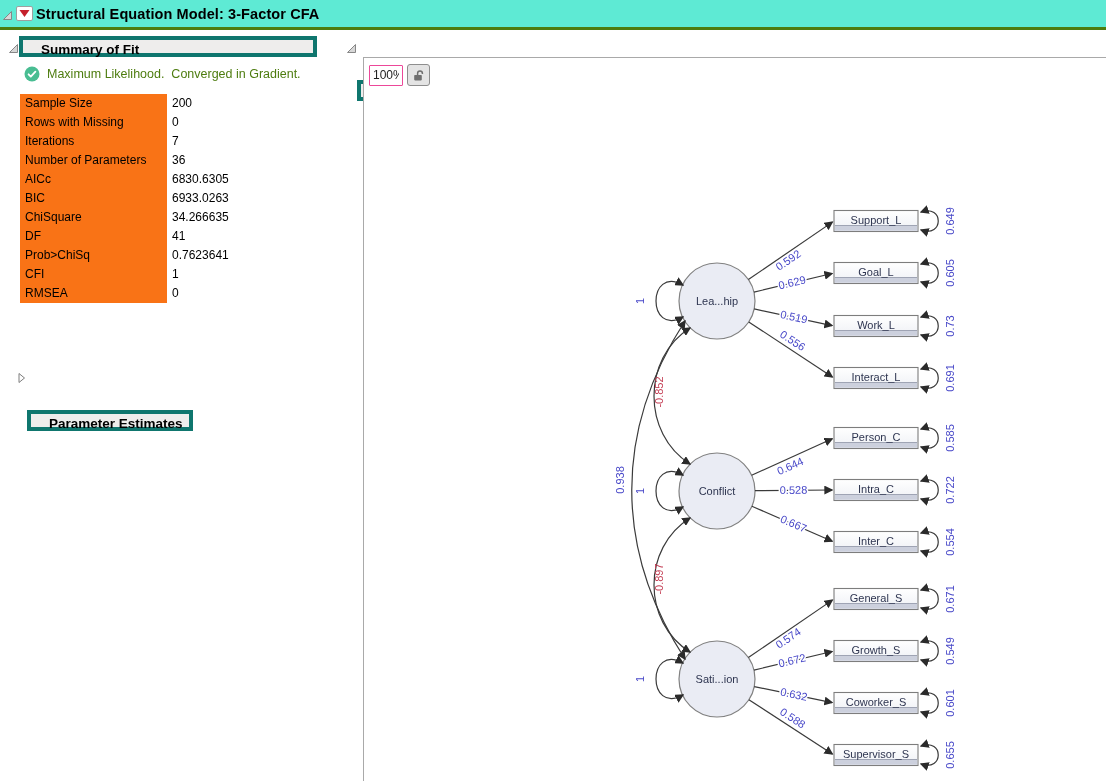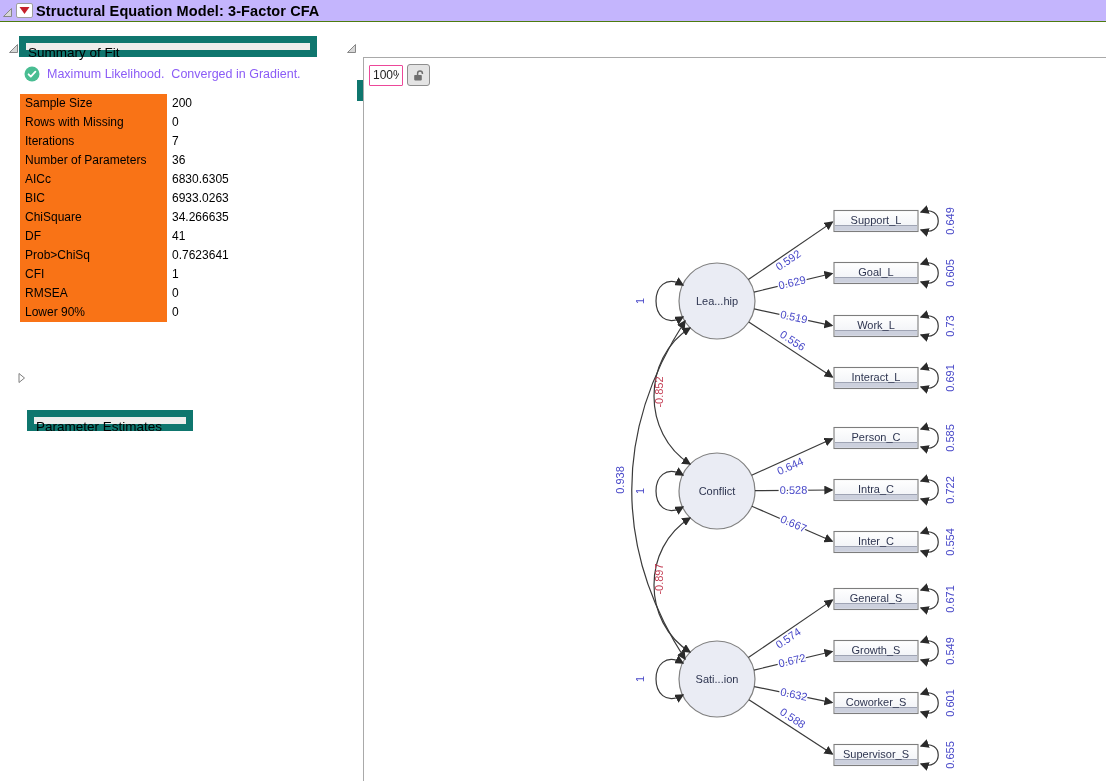--- a/index.html
+++ b/index.html
@@ -2,43 +2,43 @@
 <html><head>
 <meta charset="utf-8">
 <style>
   html,body{margin:0;padding:0;}
   body{
     width:1106px;height:781px;position:relative;overflow:hidden;
     background:#ffffff;font-family:"Liberation Sans",sans-serif;color:#000;
   }
   
   .top-bar{
-    position:absolute;left:0;top:0;width:1106px;height:22px;
-    background:#c4b5fd;border-bottom:1px solid #4d7c0f;
+    position:absolute;left:0;top:0;width:1106px;height:30px;
+    background:#5eead4;border-bottom:3px solid #4d7c0f;
     display:flex;align-items:center;padding-left:2px;box-sizing:border-box;
   }
   .top-bar .title{font-size:14.5px;font-weight:bold;margin-left:3px;letter-spacing:0.1px;}
   .redtri-btn{
     width:17px;height:15px;background:#ffffff;border:1px solid #9f9f9f;border-radius:2px;
     display:inline-flex;align-items:center;justify-content:center;margin-left:3px;padding:0;
   }
   
   .hdr-row{position:absolute;display:flex;align-items:flex-start;}
   .disc{display:inline-block;margin-top:4px;}
   .ohdr{
-    background:#eeedec;border:7px solid #0f766e;height:21px;box-sizing:border-box;
-    font-size:13.5px;font-weight:normal;line-height:19px;padding-left:2px;
+    background:#eeedec;border:4px solid #0f766e;height:21px;box-sizing:border-box;
+    font-size:13.5px;font-weight:bold;line-height:19px;padding-left:18px;
   }
   .sof-hdr{width:298px;}
   .pe-hdr{width:166px;margin-top:44px;}
   .pd-hdr{width:743px;margin-top:44px;}
   
   .status-row{
     position:absolute;left:24px;top:66px;display:flex;align-items:center;gap:7px;
-    font-size:12.5px;color:#8b5cf6;white-space:pre;
+    font-size:12.5px;color:#4d7c0f;white-space:pre;
   }
   
   .fit-table{position:absolute;left:20px;top:94px;border-collapse:collapse;font-size:12px;}
   .fit-table td{height:19px;box-sizing:border-box;padding:0 5px;line-height:19px;}
   .fit-table td.flabel{width:147px;background:#f97316;}
   .fit-table td.fvalue{width:68px;padding-right:7px;}
   
   .diagram-area{
     position:absolute;left:363px;top:57px;width:743px;height:724px;box-sizing:border-box;
     border-left:1px solid #a9a9a9;border-top:1px solid #a9a9a9;background:#ffffff;
@@ -131,24 +131,20 @@
       <tr>
         <td class="flabel">Prob&gt;ChiSq</td>
         <td class="fvalue">0.7623641</td>
       </tr>
       <tr>
         <td class="flabel">CFI</td>
         <td class="fvalue">1</td>
       </tr>
       <tr>
         <td class="flabel">RMSEA</td>
-        <td class="fvalue">0</td>
-      </tr>
-      <tr>
-        <td class="flabel">Lower 90%</td>
         <td class="fvalue">0</td>
       </tr>
     </tbody>
   </table>
 
 <div class="hdr-row" style="left:16px;top:366px;">
   <span class="disc">
     <svg width="11" height="12">
         <polygon points="3,1.5 8.5,6 3,10.5" fill="#fdfdfd" stroke="#7e7e7e" stroke-width="1"></polygon>
       </svg>

